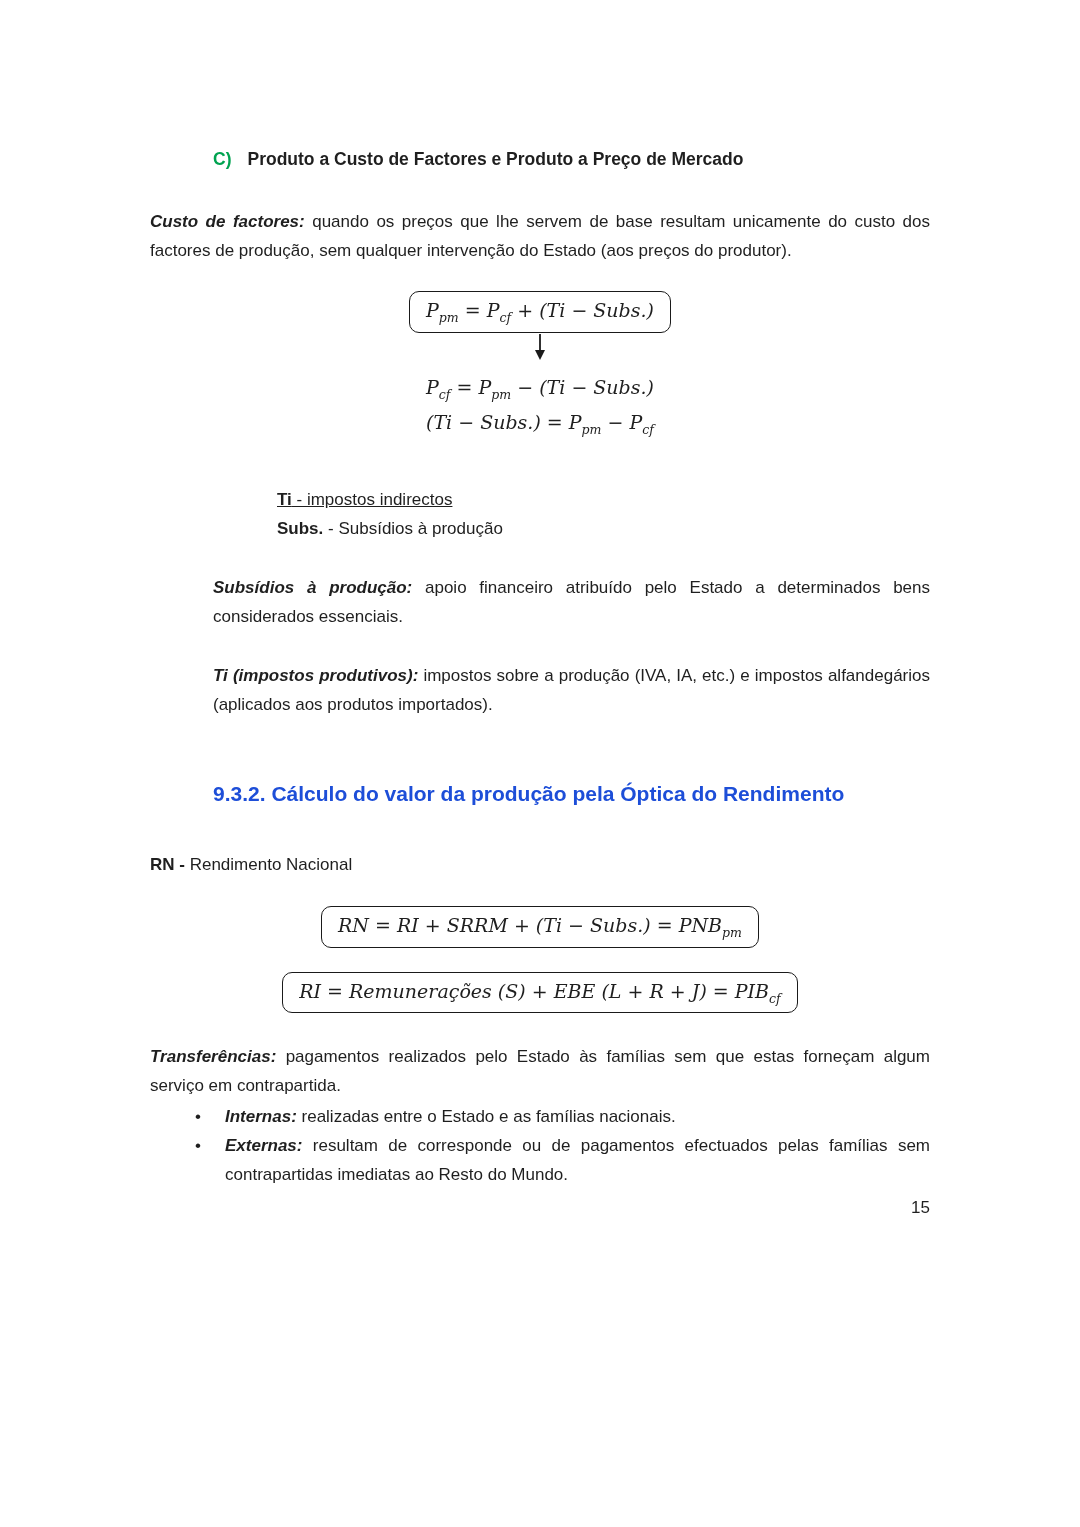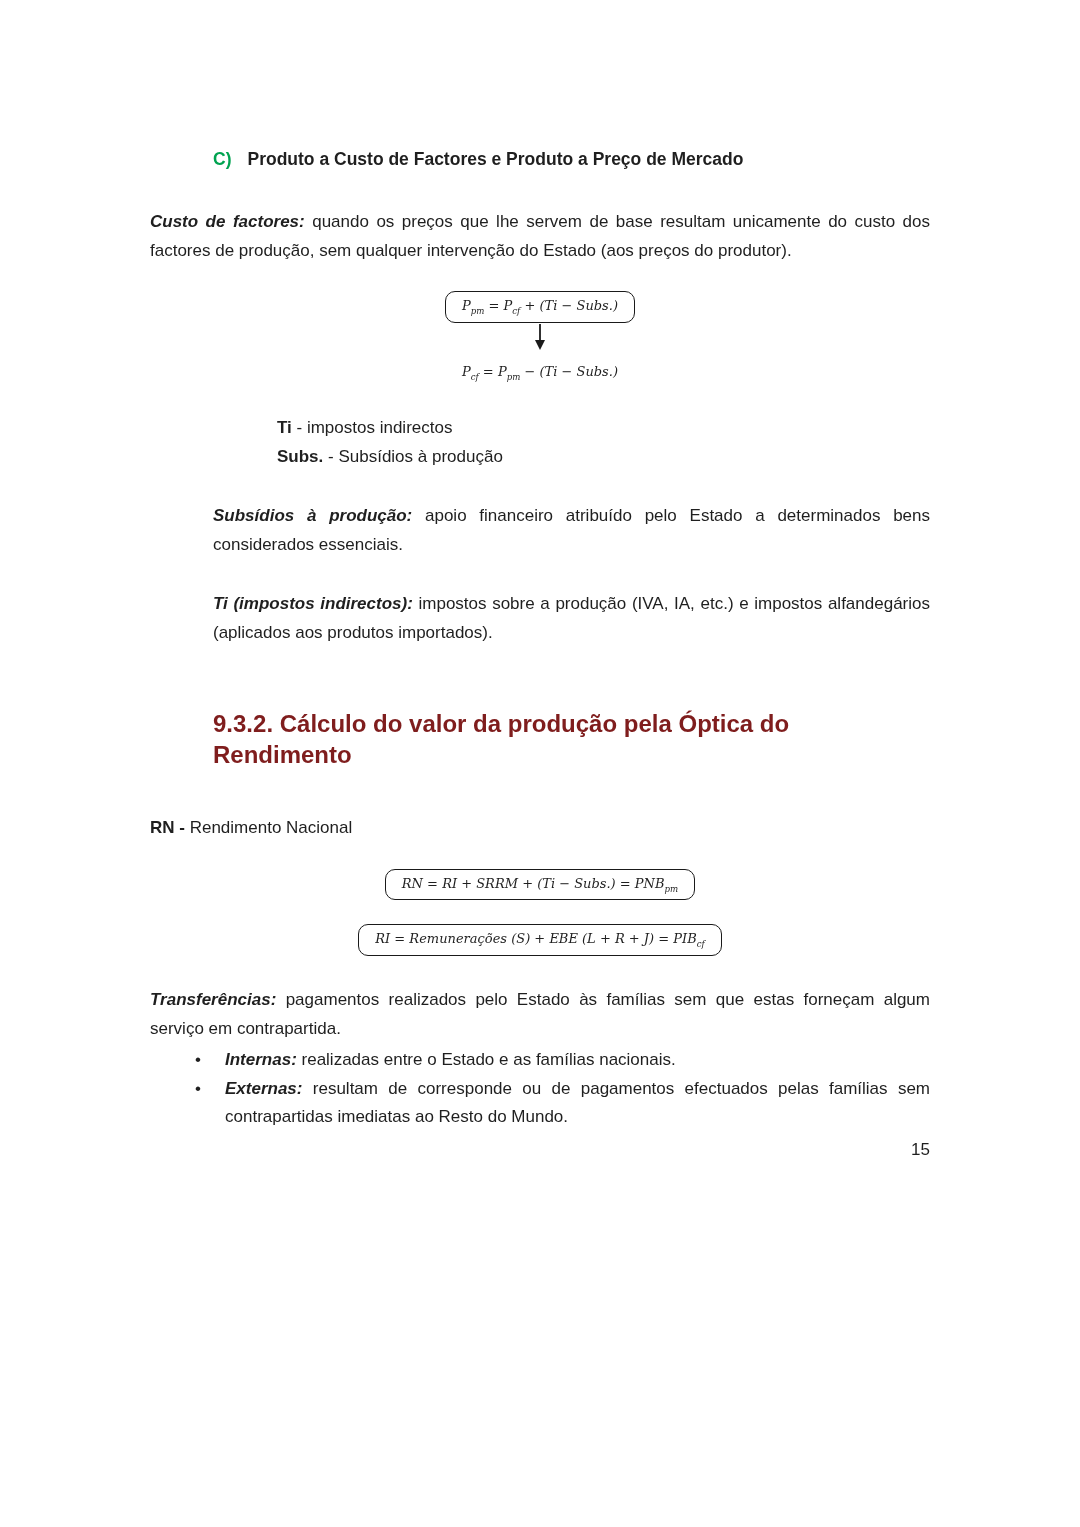--- a/index.html
+++ b/index.html
@@ -21,41 +21,41 @@
   .lead-bi { font-weight:700; font-style:italic; }
   .bold { font-weight:700; }
   .b { font-weight:400; }
   .heading-c {
     display:flex; gap:16px; align-items:baseline;
     font-weight:700; font-size:17.5px; line-height:1.35;
   }
   .heading-c .marker { color:#00a350; }
   .heading-932 {
     margin-top:60px;
-    color:#7f1d1d; font-weight:700; font-size:24px; line-height:1.3;
+    color:#1d4ed8; font-weight:700; font-size:21px; line-height:1.3;
   }
   .math {
     font-family:"DejaVu Serif","Liberation Serif",serif;
     font-style:italic;
-    font-size:13px;
+    font-size:19px;
   }
   .math sub { font-size:0.66em; }
   .formula-box {
     width:fit-content;
     margin:0 auto;
     border:1.6px solid #1a1a1a;
     border-radius:10px;
     padding:4px 16px;
     line-height:1.5;
     background:#fff;
   }
   .arrow-wrap { width:fit-content; margin:1px auto 0 auto; }
   .center-line { text-align:center; line-height:1.75; }
   .mt36 { margin-top:36px; }
-  .mt30 { margin-top:30px; }
+  .mt30 { margin-top:46px;text-decoration:underline; }
   .mt26 { margin-top:26px; }
   .mt24 { margin-top:24px; }
   .mt44 { margin-top:44px; }
   .mt34 { margin-top:34px; }
   .bullets { margin-top:2px; }
   .bullet-row { display:flex; margin-left:45px; }
   .bullet-dot { width:30px; flex:0 0 30px; }
   .bullet-text { flex:1; text-align:justify; }
   .page-number { text-align:right; margin-top:4px; }
 </style>
@@ -81,34 +81,37 @@
   <div class="arrow-wrap">
     <svg width="16" height="27" viewBox="0 0 16 27" aria-hidden="true">
       <line x1="8" y1="0" x2="8" y2="17" stroke="#1a1a1a" stroke-width="1.8"></line>
       <polygon points="3,16 13,16 8,26" fill="#1a1a1a"></polygon>
     </svg>
   </div>
 
   <div class="center-line math">
     <span><span>P</span><sub>cf</sub><span> = P</span><sub>pm</sub><span> − (Ti − Subs.)</span></span>
   </div>
+  <div class="center-line math">
+    <span><span>(Ti − Subs.) = P</span><sub>pm</sub><span> − P</span><sub>cf</sub></span>
+  </div>
 
   <div class="indent2 mt30">
     <span class="bold">Ti</span><span> - impostos indirectos</span>
   </div>
   <div class="indent2">
     <span class="bold">Subs.</span><span> - Subsídios à produção</span>
   </div>
 
   <p class="just indent1" style="margin:30px 0 16px 63px;">
     <span class="lead-bi">Subsídios à produção:</span><span> apoio financeiro atribuído pelo Estado a determinados bens considerados essenciais.</span>
   </p>
 
   <p class="just indent1" style="margin:30px 0 0 63px;">
-    <span class="lead-bi">Ti (impostos indirectos):</span><span> impostos sobre a produção (IVA, IA, etc.) e impostos alfandegários (aplicados aos produtos importados).</span>
+    <span class="lead-bi">Ti (impostos produtivos):</span><span> impostos sobre a produção (IVA, IA, etc.) e impostos alfandegários (aplicados aos produtos importados).</span>
   </p>
 
   <div class="heading-932 indent1">
     <span>9.3.2. Cálculo do valor da produção pela Óptica do Rendimento</span>
   </div>
 
   <div class="mt44">
     <span class="bold">RN -</span><span> Rendimento Nacional</span>
   </div>
 

